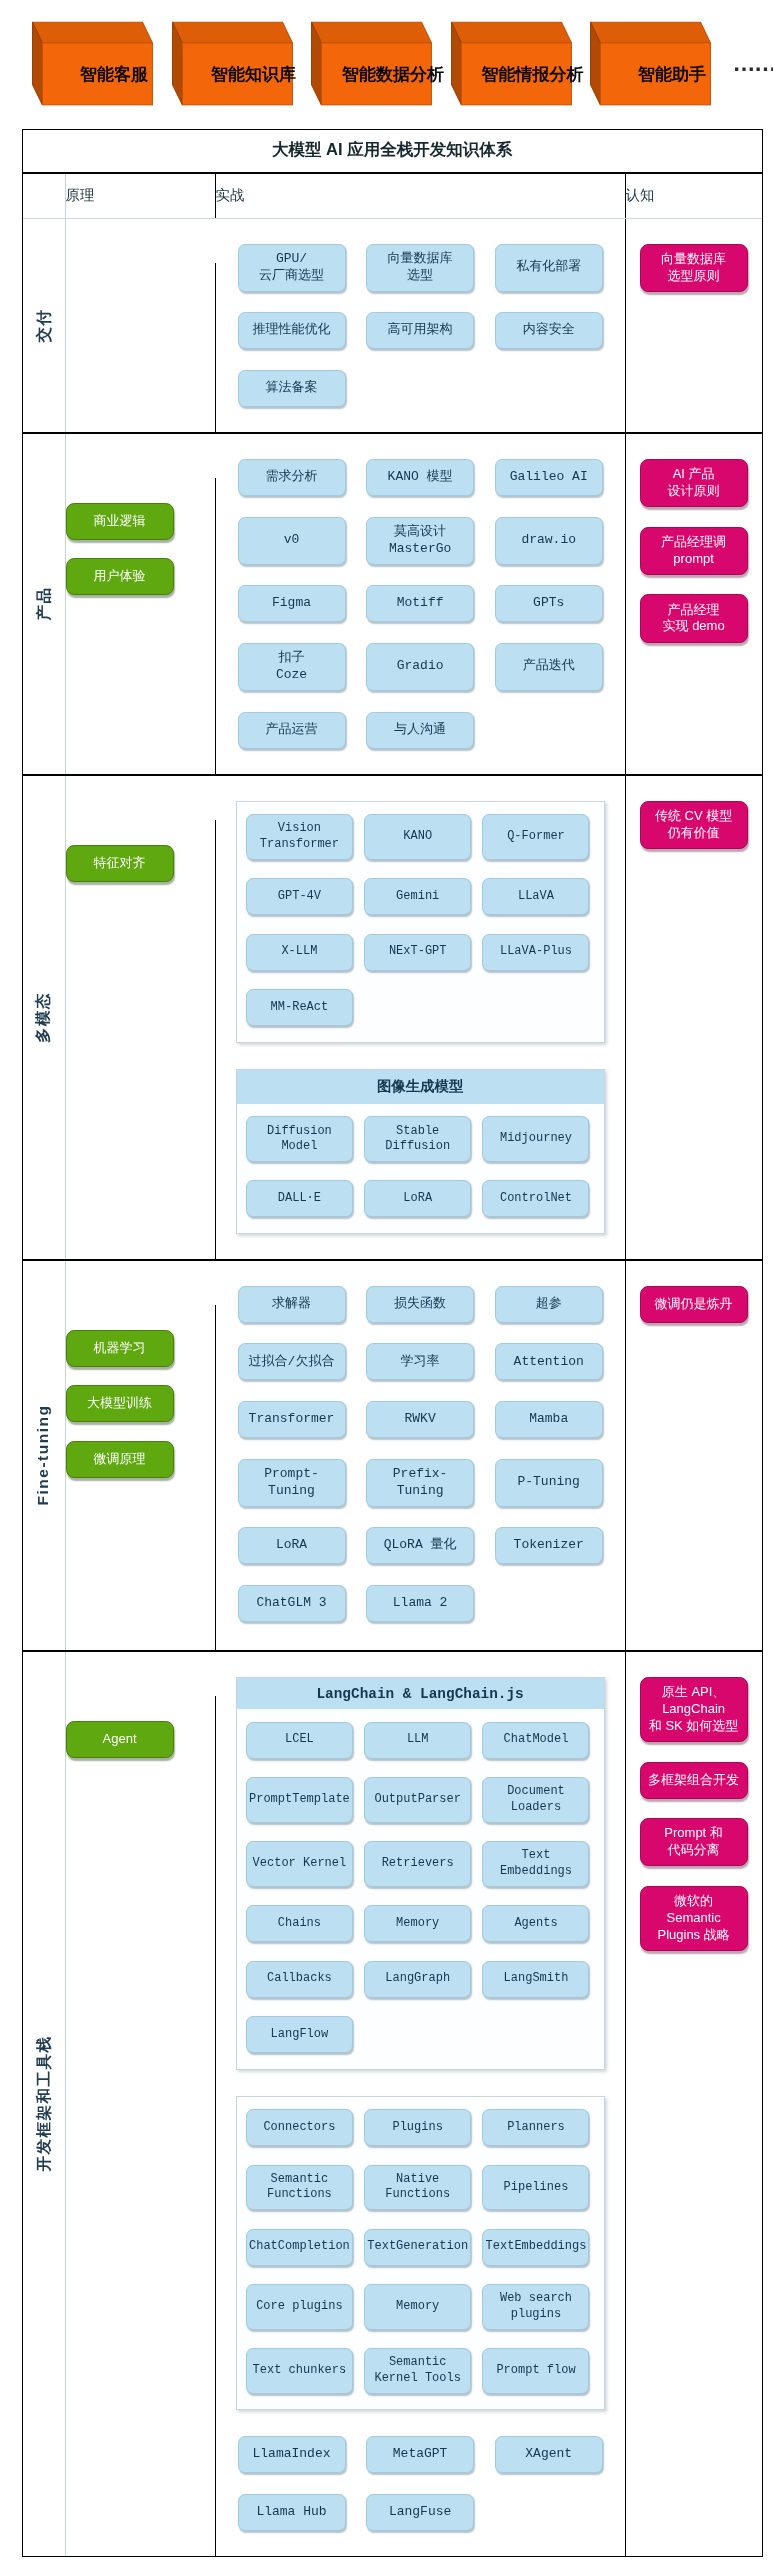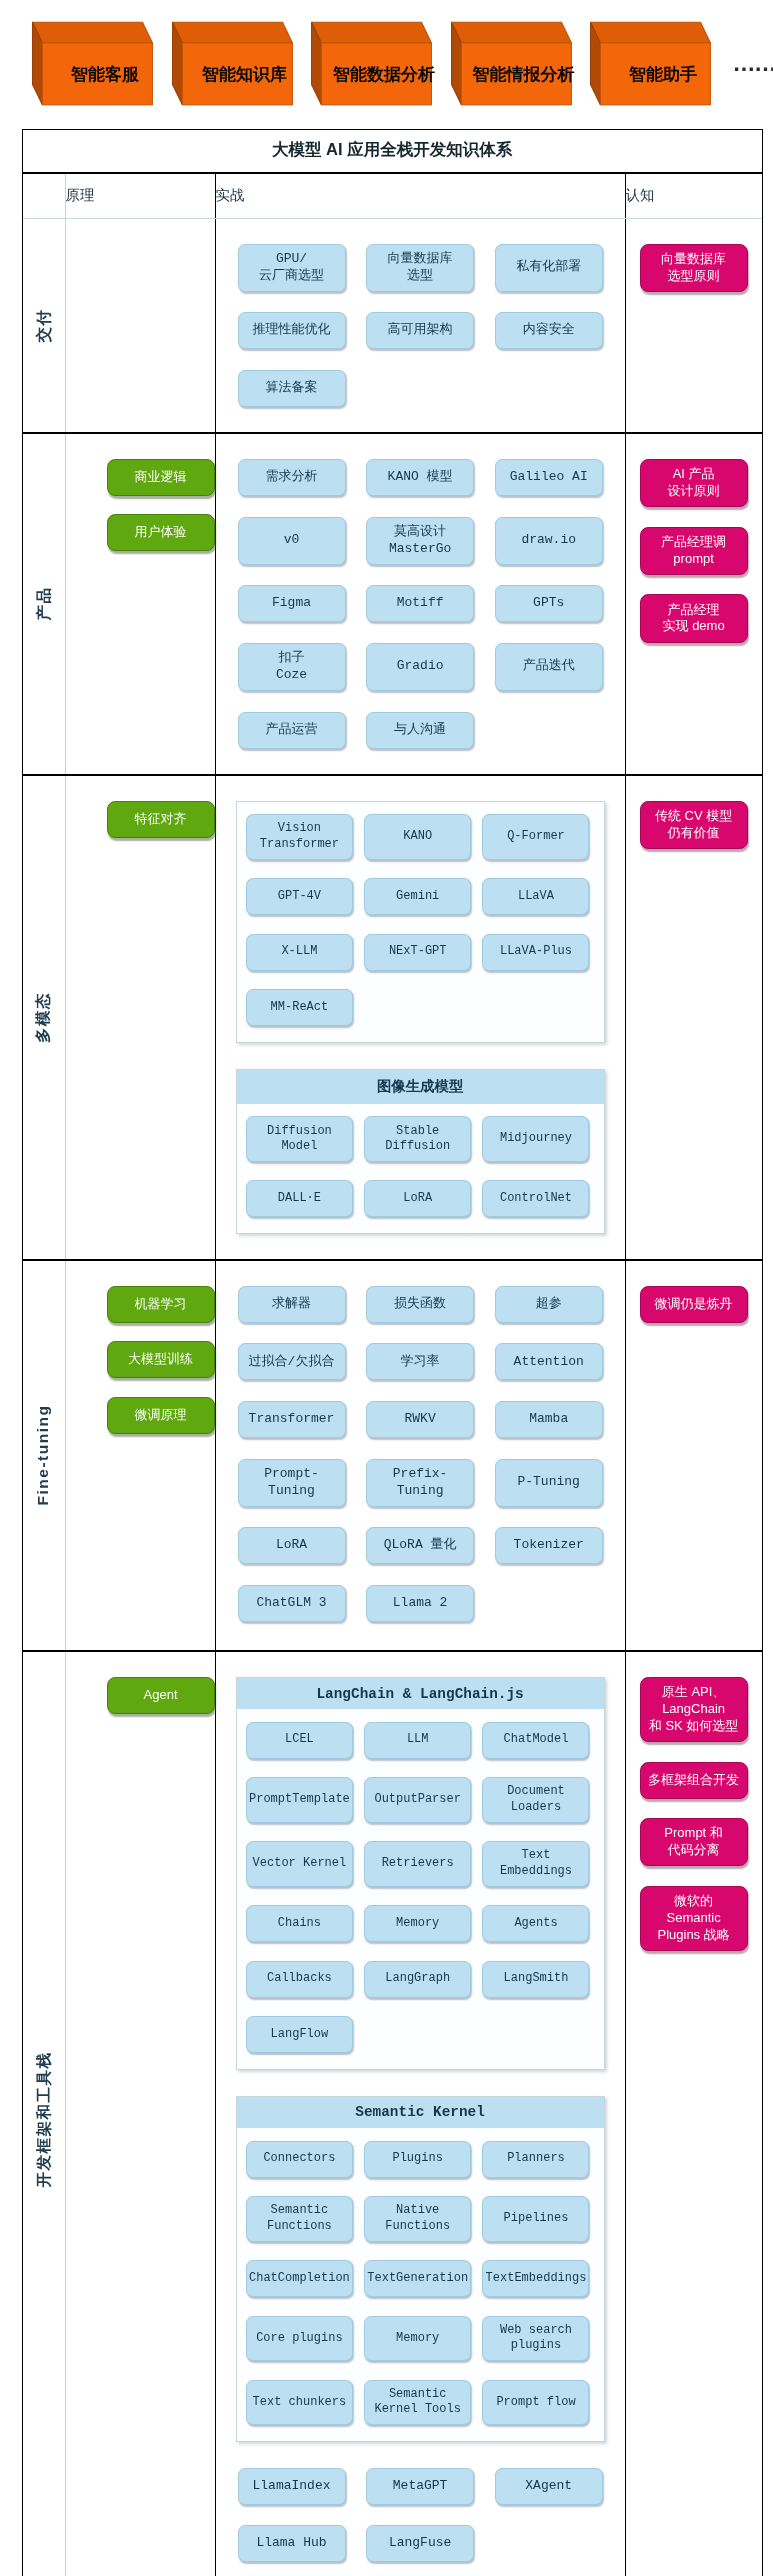--- a/index.html
+++ b/index.html
@@ -8,41 +8,41 @@
     font-family:"Liberation Sans","DejaVu Sans",sans-serif; color:#16374e;
   }
   
   .apps-row { display:flex; align-items:center; gap:15.5px; padding:19.6px 0 0 32px; height:88px; }
   .cube { position:relative; width:124px; height:87px; flex:0 0 auto; }
   .cube svg { position:absolute; left:0; top:0; }
   .cube-front { fill:#f4660a; stroke:#c05205; stroke-width:2; }
   .cube-top   { fill:#dd5e07; stroke:#c05205; stroke-width:2; }
   .cube-side  { fill:#b04a05; stroke:#9a4004; stroke-width:2; }
   .cube-label {
-    position:absolute; left:18px; top:23px; width:110px; height:62px;
+    position:absolute; left:27px; top:23px; width:110px; height:62px;
     display:flex; align-items:center; justify-content:center;
     font-size:17px; font-weight:bold; color:#0a0a0a; text-align:left;
   }
   .apps-ellipsis { font-size:23px; font-weight:bold; color:#2b2b2b; letter-spacing:-1.5px; margin-left:3.1px; }
 
   
   .ktable { margin:21.6px 0 0 21.6px; width:741px; border:1.5px solid #000; position:relative; background:#fff; box-sizing:border-box; }
   .title-bar { border-bottom:2.1px solid #000; text-align:center; padding:8.8px 0 10.8px; font-size:16.5px; font-weight:bold; color:#16272e; }
   .header-row { display:grid; grid-template-columns:43px 150px 410px 1fr; border-bottom:1px solid #ccd7de; }
   .header-cell { padding:12.4px 0; font-size:14.4px; color:#223844; }
   .hsep-light { border-right:1px solid #c6d3da; }
   .hsep-dark  { border-right:1px solid #000; }
 
   .trow { display:grid; grid-template-columns:43px 150px 410px 1fr; }
   .trow + .trow { border-top:2.1px solid #000; }
 
   .label-cell { display:flex; align-items:center; justify-content:center; border-right:1px solid #c6d3da; }
   .vlabel { transform:rotate(-90deg); white-space:nowrap; font-size:15.5px; font-weight:bold; color:#203c4e; letter-spacing:1.5px; }
 
-  .principle-cell { border-right:1px solid #000; display:flex; flex-direction:column; align-items:flex-end; gap:18.5px; padding:25px 0; }
+  .principle-cell { border-right:1px solid #000; display:flex; flex-direction:column; align-items:flex-start; gap:18.5px; padding:25px 0;margin-top:44px; }
   .practice-cell  { border-right:1px solid #000; display:flex; flex-direction:column; align-items:center; gap:26px; padding:25px 0;font-family:Liberation Mono, monospace; }
   .cognition-cell { display:flex; flex-direction:column; align-items:center; gap:19.6px; padding:25px 0; }
 
   .pgrid { display:grid; grid-template-columns:repeat(3,108px); column-gap:20.6px; row-gap:20.6px; }
 
   .pgroup { width:367px; background:#fdfeff; border:1px solid #c9d5dc; box-shadow:1.5px 2.1px 3.1px rgba(120,140,150,.35); }
   .pgroup-title { background:#bcdff1; text-align:center; font-weight:bold; font-size:14.4px; color:#16374e; padding:7.7px 0; }
   .pgroup .pgrid { grid-template-columns:repeat(3,107px); column-gap:11.3px; row-gap:18.5px; padding:12.4px 9.3px 15.5px; }
   .pgroup .node { width:107px; font-size:12px; }
 
@@ -273,21 +273,20 @@
               <div class="node blue">Chains</div>
               <div class="node blue">Memory</div>
               <div class="node blue">Agents</div>
               <div class="node blue">Callbacks</div>
               <div class="node blue">LangGraph</div>
               <div class="node blue">LangSmith</div>
               <div class="node blue">LangFlow</div>
             </div>
           </div>
           <div class="pgroup">
-            <div class="pgroup-title">Semantic Kernel</div>
             <div class="pgrid">
               <div class="node blue">Connectors</div>
               <div class="node blue">Plugins</div>
               <div class="node blue">Planners</div>
               <div class="node blue">Semantic
 Functions</div>
               <div class="node blue">Native
 Functions</div>
               <div class="node blue">Pipelines</div>
               <div class="node blue">ChatCompletion</div>

